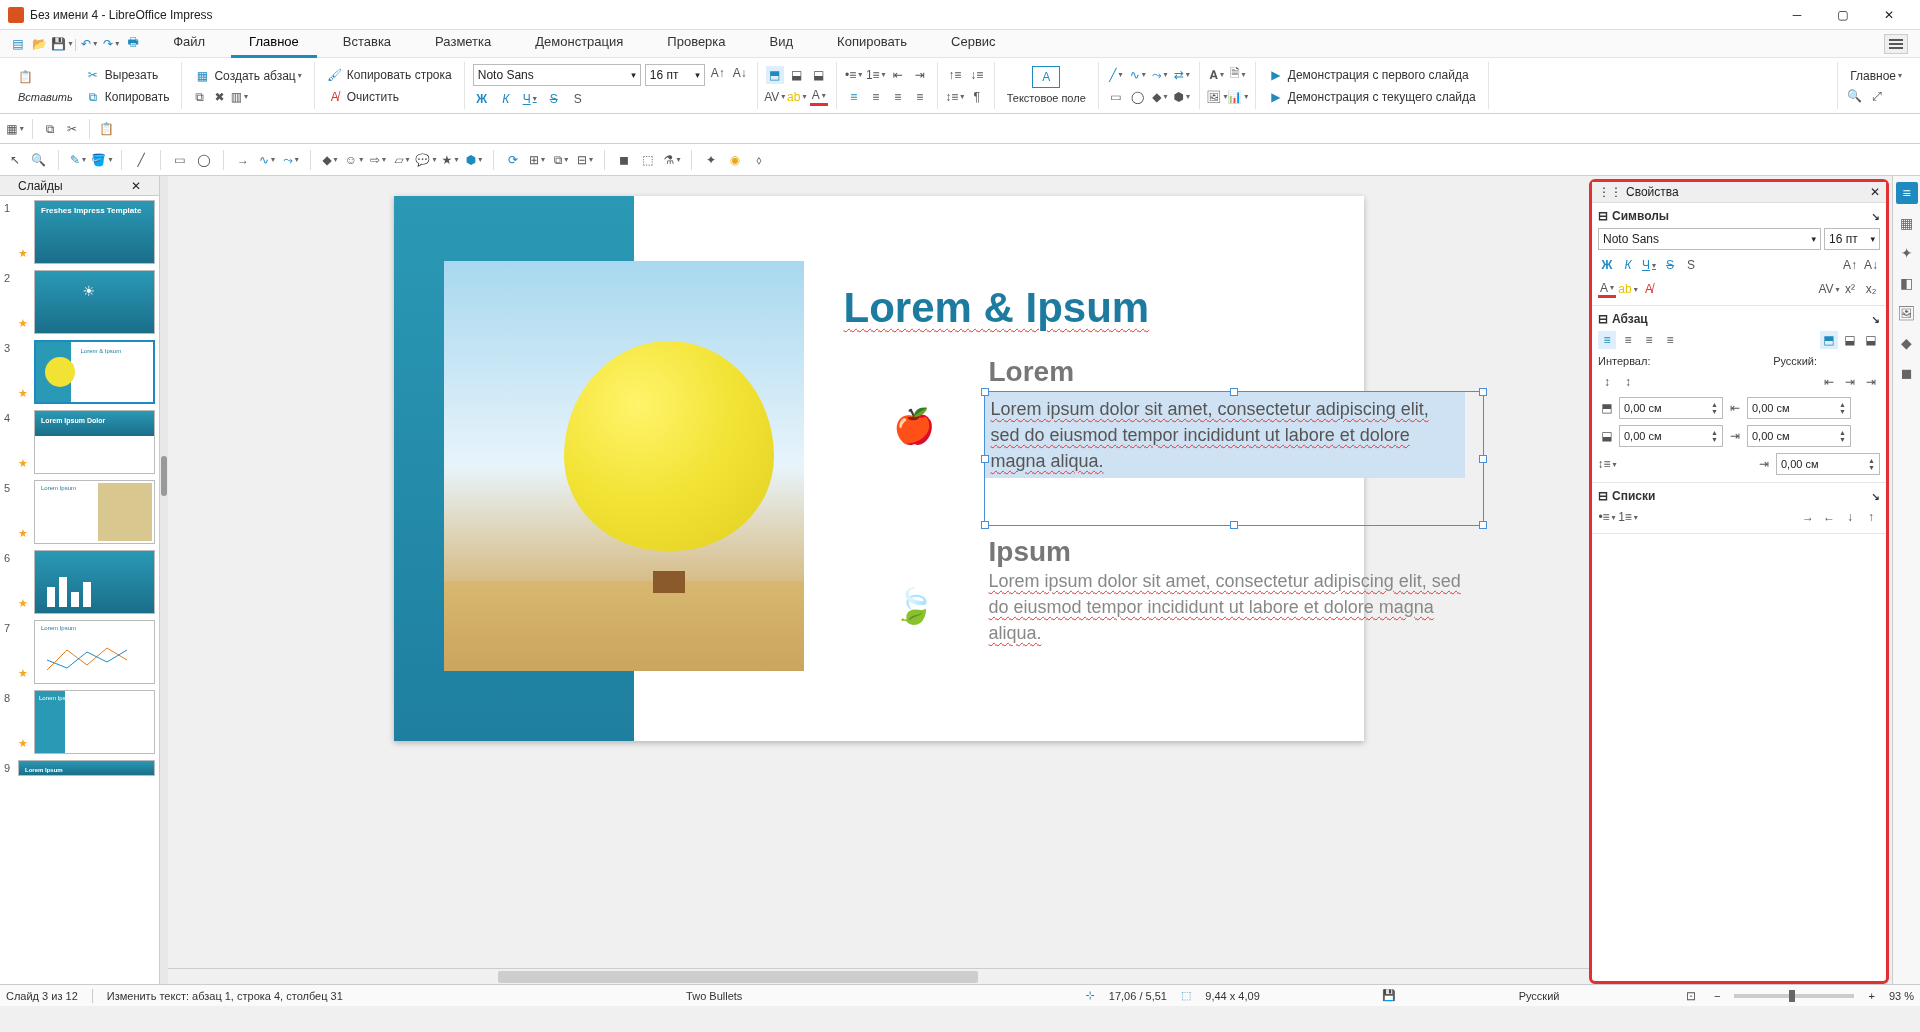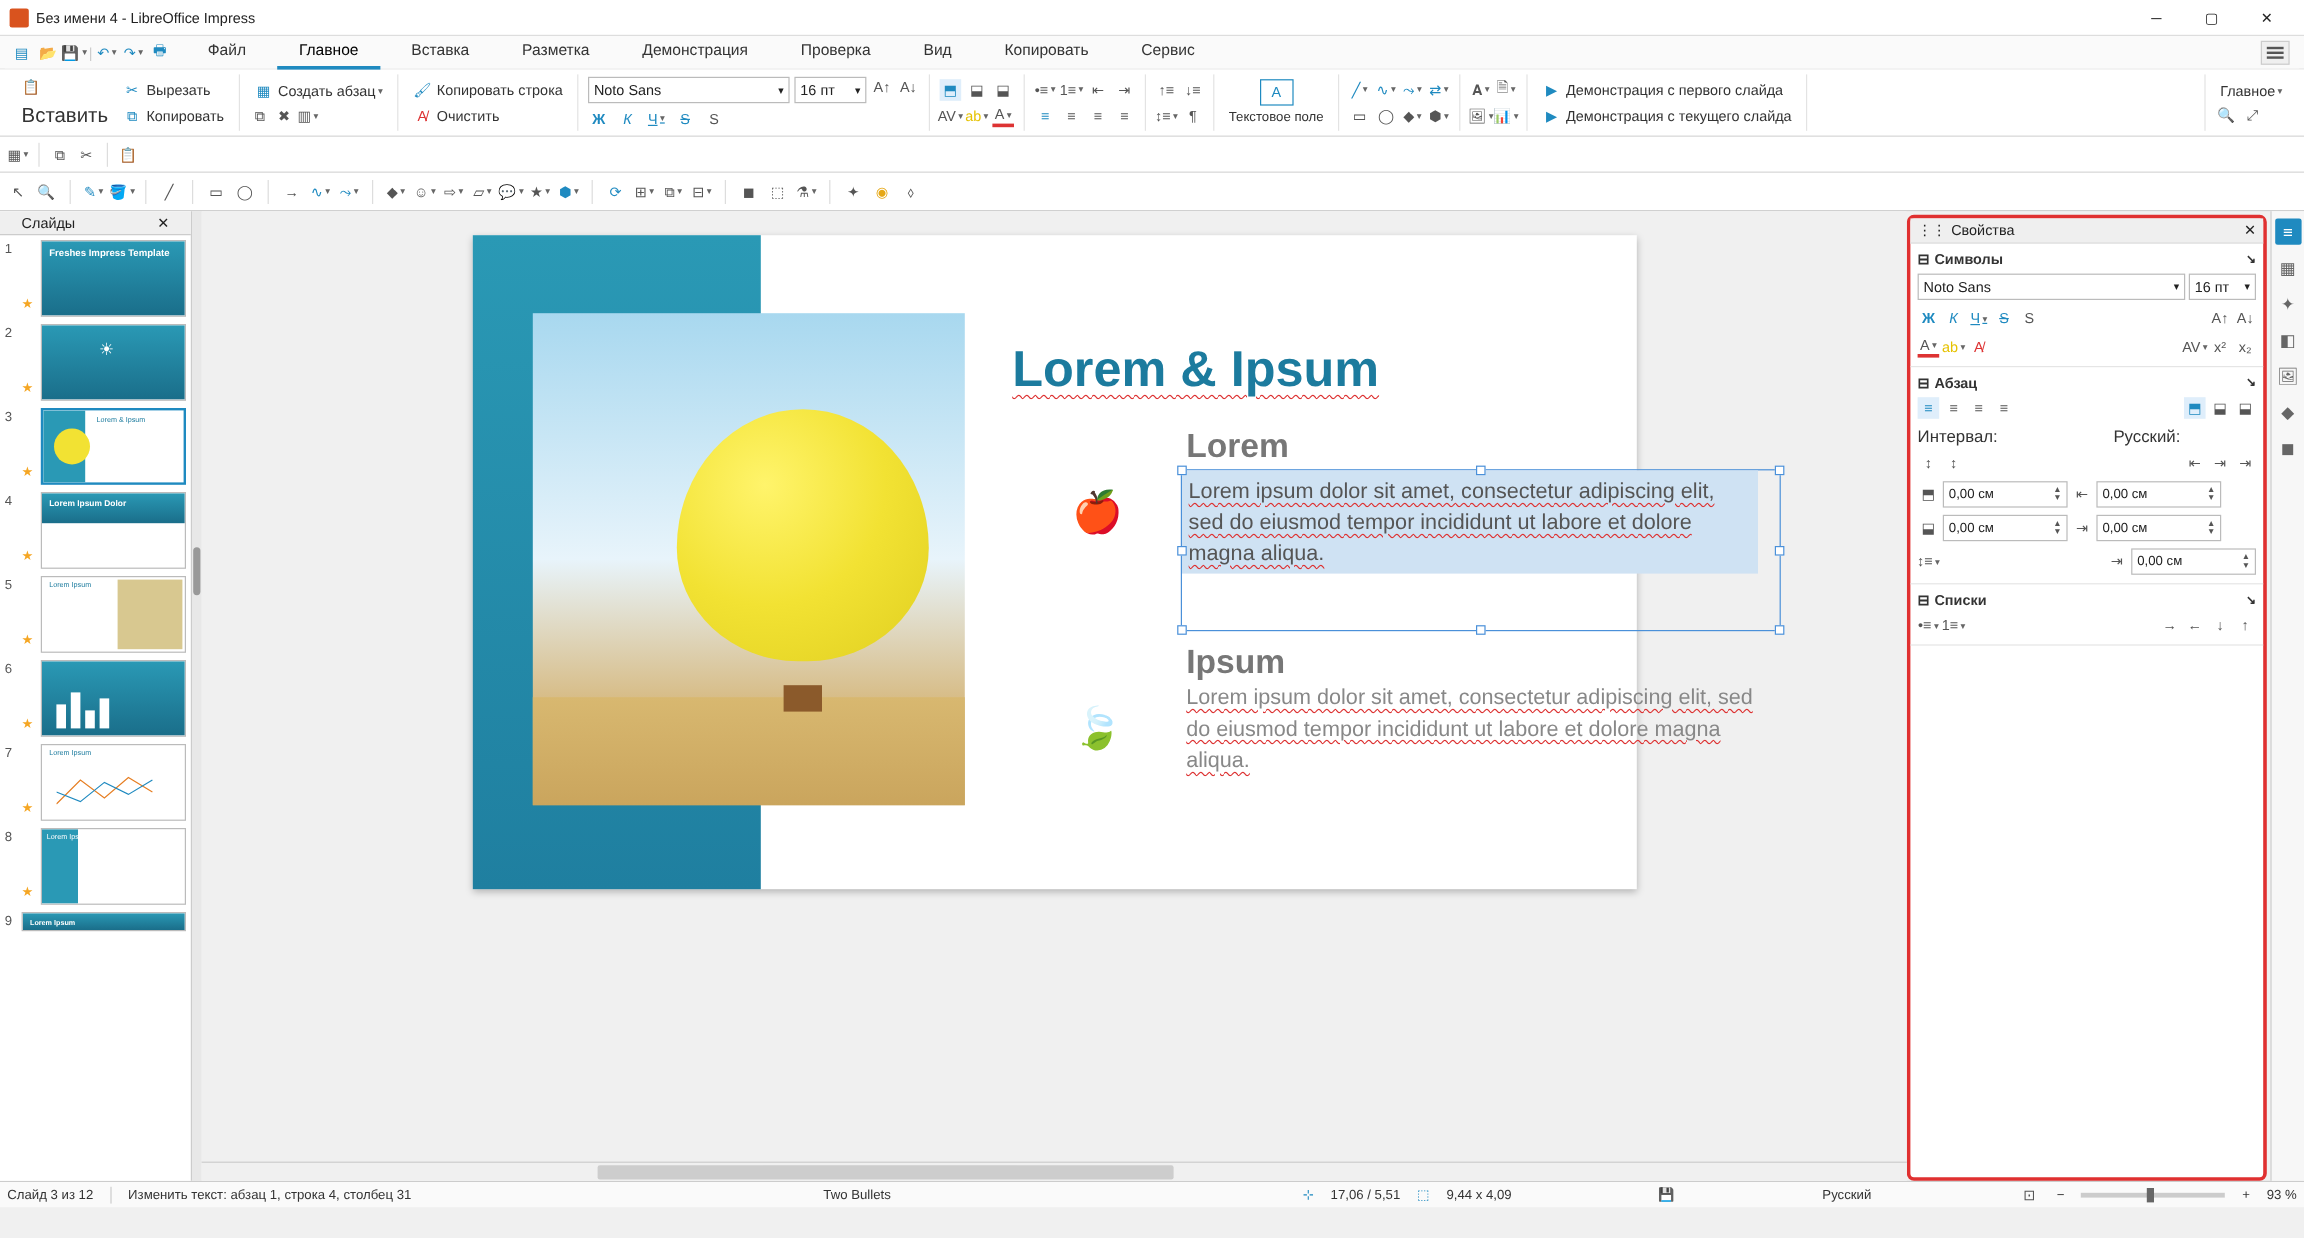--- a/index.html
+++ b/index.html
@@ -71,21 +71,21 @@
 
 .propspanel { width:300px; background:#fff; border-left:1px solid #ccc; display:flex; flex-direction:column; border:3px solid #e03030; border-radius:6px; margin:3px 3px 0 0;}
 .prophd { background:#efefef; padding:3px 6px; font-size:12px; display:flex; align-items:center; gap:4px; border-bottom:1px solid #ddd;}
 .prophd .x { margin-left:auto; }
 .propsect { padding:4px 6px; border-bottom:1px solid #e5e5e5;}
 .propsect-hd { font-size:12px; font-weight:bold; color:#333; padding:2px 0; display:flex; align-items:center; gap:4px;}
 .proprow { display:flex; align-items:center; gap:3px; padding:3px 0; flex-wrap:wrap;}
 .pfontbox { flex:1; height:22px; border:1px solid #bbb; font-size:12px; padding:1px 4px; display:flex; align-items:center;}
 .pnum { width:104px; height:22px; border:1px solid #bbb; font-size:11px; padding:1px 4px; display:flex; align-items:center; background:#fff;}
 .pnum .spin { margin-left:auto; display:flex; flex-direction:column; font-size:7px; line-height:7px; color:#555;}
-.plbl { font-size:14px; color:#333; }
+.plbl { font-size:11px; color:#333; }
 .pgap { flex:1; }
 
 .sidetabs { width:28px; background:#f7f7f7; border-left:1px solid #ccc; display:flex; flex-direction:column; align-items:center; padding-top:6px; gap:8px;}
 .sidetab { width:22px; height:22px; display:flex; align-items:center; justify-content:center; color:#666; font-size:14px;}
 .sidetab.active { background:#1f8ac0; color:#fff; border-radius:2px;}
 
 .statusbar { height:22px; background:#fafafa; border-top:1px solid #ccc; display:flex; align-items:center; font-size:11px; color:#333; padding:0 6px; gap:14px;}
 .statusbar .sep { width:1px; height:14px; background:#ccc;}
 .statusbar .grow { flex:1; }
 .zoomslider { width:120px; height:4px; background:#ccc; position:relative;}
@@ -137,21 +137,21 @@
       </div>
   </div>
 </div>
 
 <div class="ribbon">
   <div class="ribgroup">
     <div class="ribcol">
       <div class="ribbtn">
           <span class="ico">📋</span>
         </div>
-      <div class="ribbtn" style="font-size:17px;">Вставить</div>
+      <div class="ribbtn" style="font-size:11px;font-style:italic;">Вставить</div>
     </div>
     <div class="ribcol">
       <div class="ribbtn">
           <span class="ico">✂</span>
           <span>Вырезать</span>
         </div>
       <div class="ribbtn">
           <span class="ico">⧉</span>
           <span>Копировать</span>
         </div>

